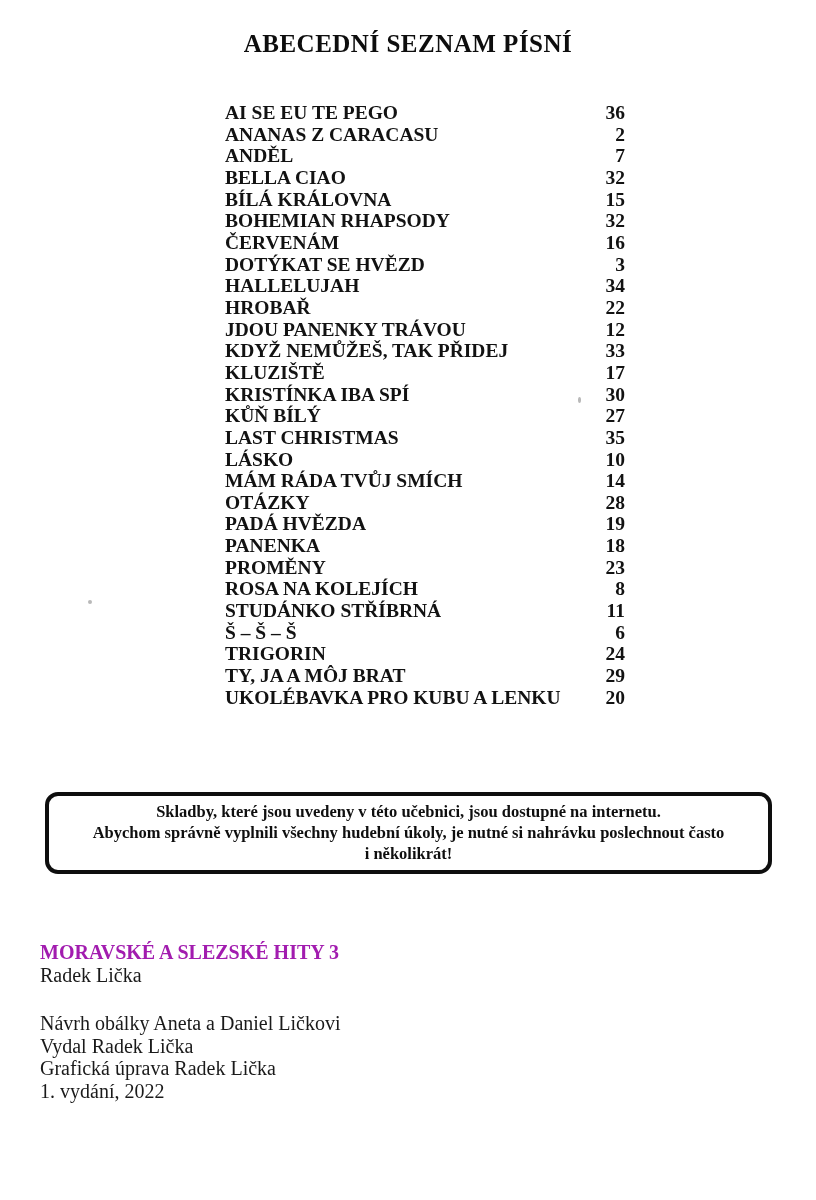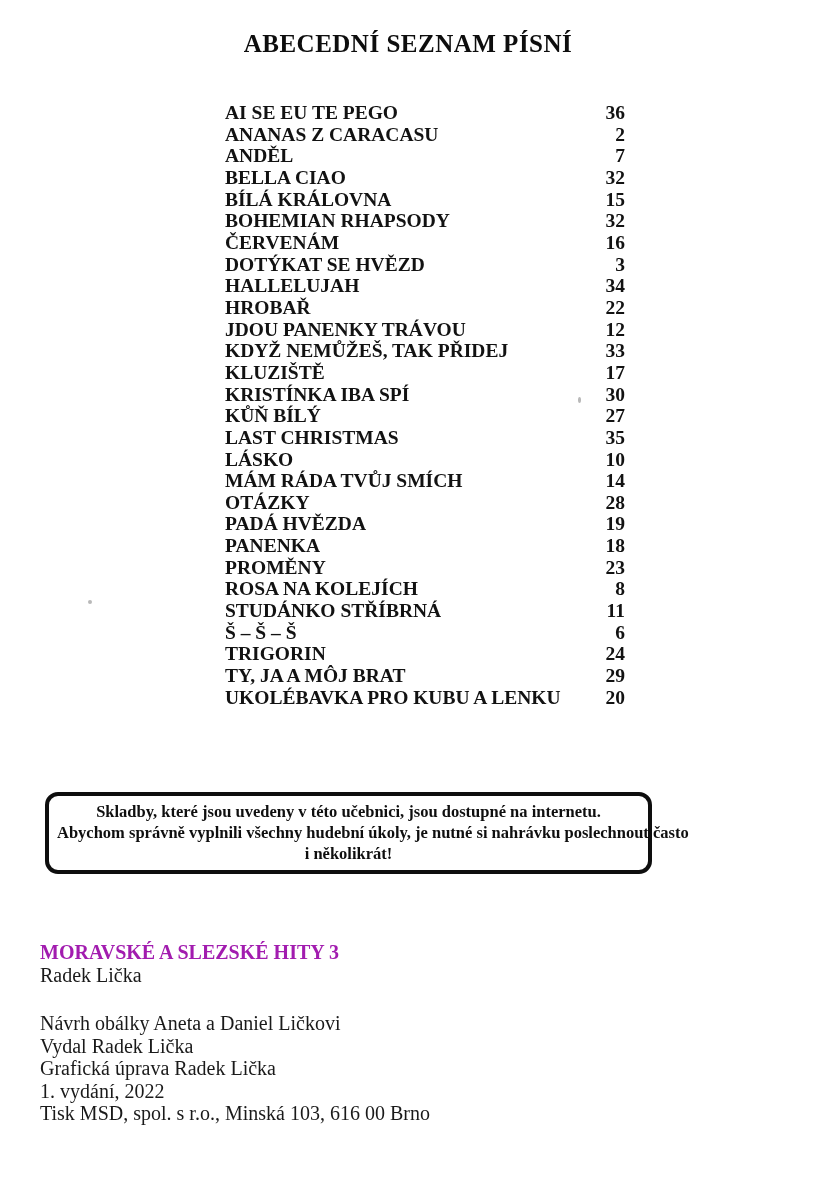--- a/index.html
+++ b/index.html
@@ -42,21 +42,21 @@
     white-space: nowrap;
     gap: 16px;
   }
   .song-title { text-align: left; }
   .song-page  { text-align: right; min-width: 40px; }
 
   .notice-box {
     position: absolute;
     left: 45px;
     top: 792px;
-    width: 607px;
+    width: 727px;
     border: 4px solid #0e0e0e;
     border-radius: 13px;
     padding: 5px 8px 6px 8px;
     text-align: center;
   }
   .notice-line {
     font-size: 16.5px;
     font-weight: bold;
     line-height: 21px;
     color: #0f0f0f;
@@ -212,18 +212,17 @@
 
 <div class="colophon">
   <div class="colophon-title colophon-line">MORAVSKÉ A SLEZSKÉ HITY 3</div>
   <div class="colophon-line">Radek Lička</div>
   <div class="colophon-gap"></div>
   <div id="colophon-credits">
       <div class="colophon-line">Návrh obálky Aneta a Daniel Ličkovi</div>
       <div class="colophon-line">Vydal Radek Lička</div>
       <div class="colophon-line">Grafická úprava Radek Lička</div>
       <div class="colophon-line">1. vydání, 2022</div>
-      <div class="colophon-line">Tisk MSD, spol. s r.o., Minská 103, 616 00 Brno</div>
     </div>
 </div>
 
 <div class="scan-speck speck-1"></div>
 <div class="scan-speck speck-2"></div>
 
 </body></html>

